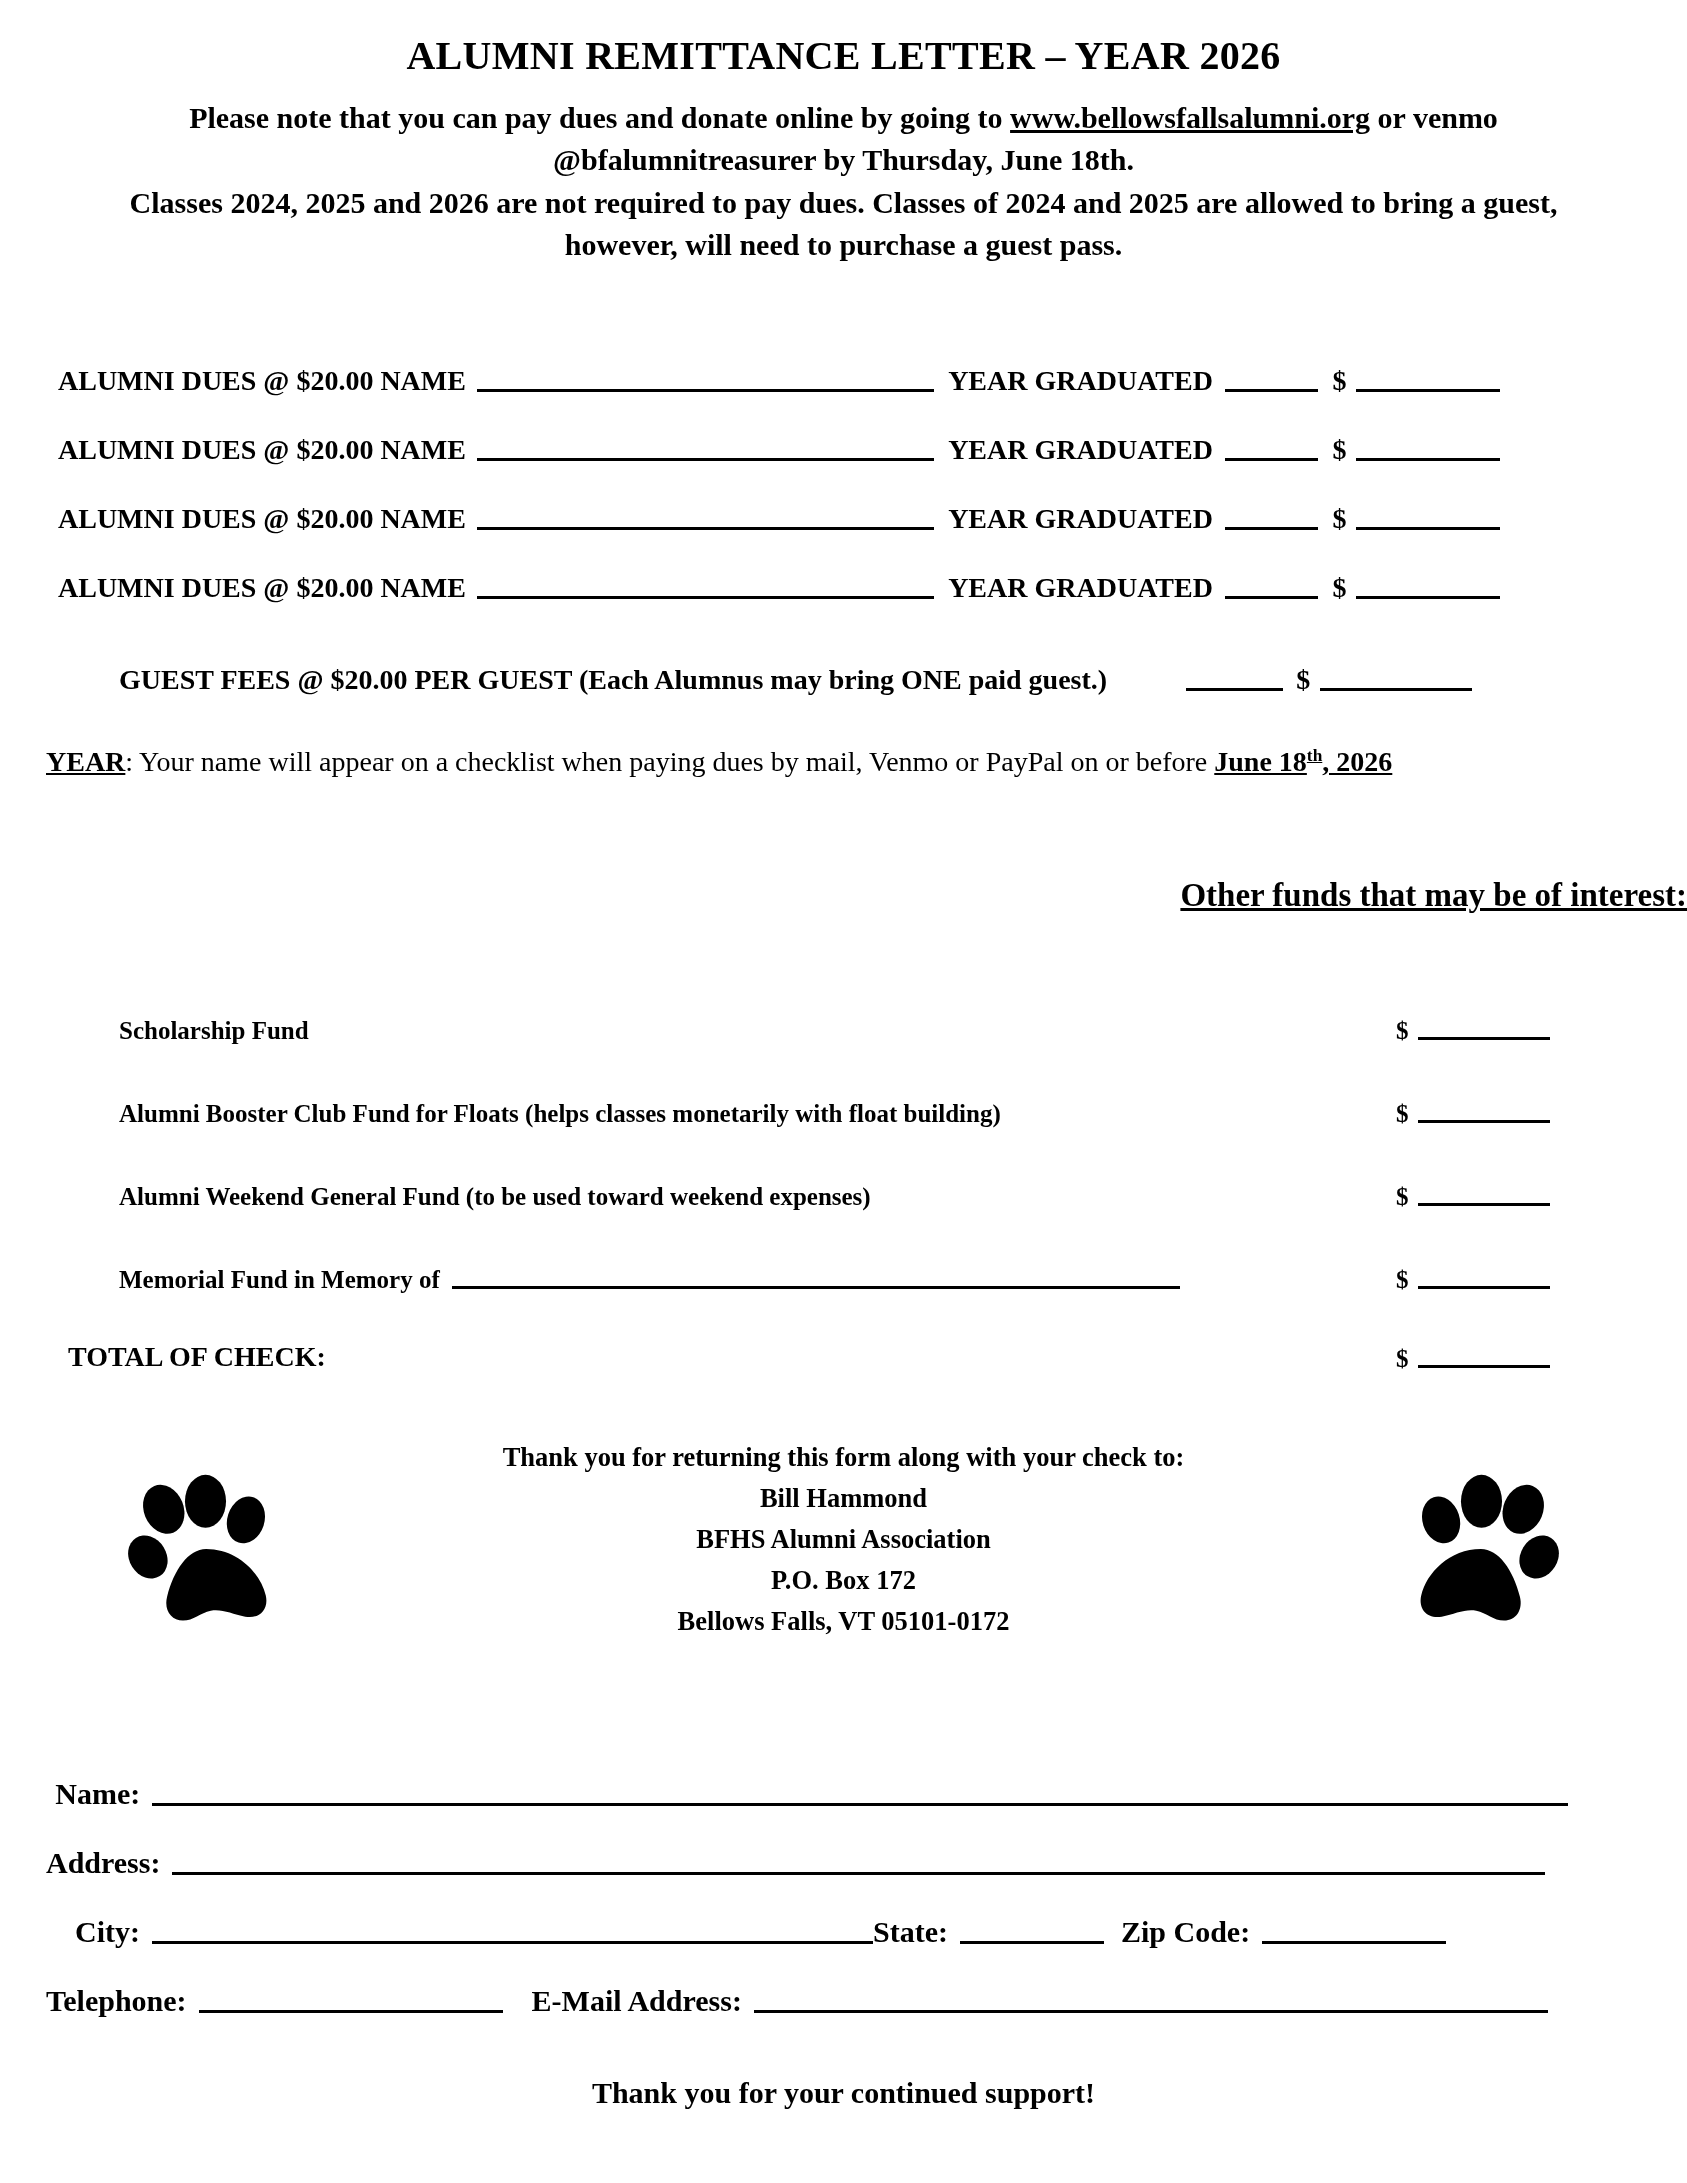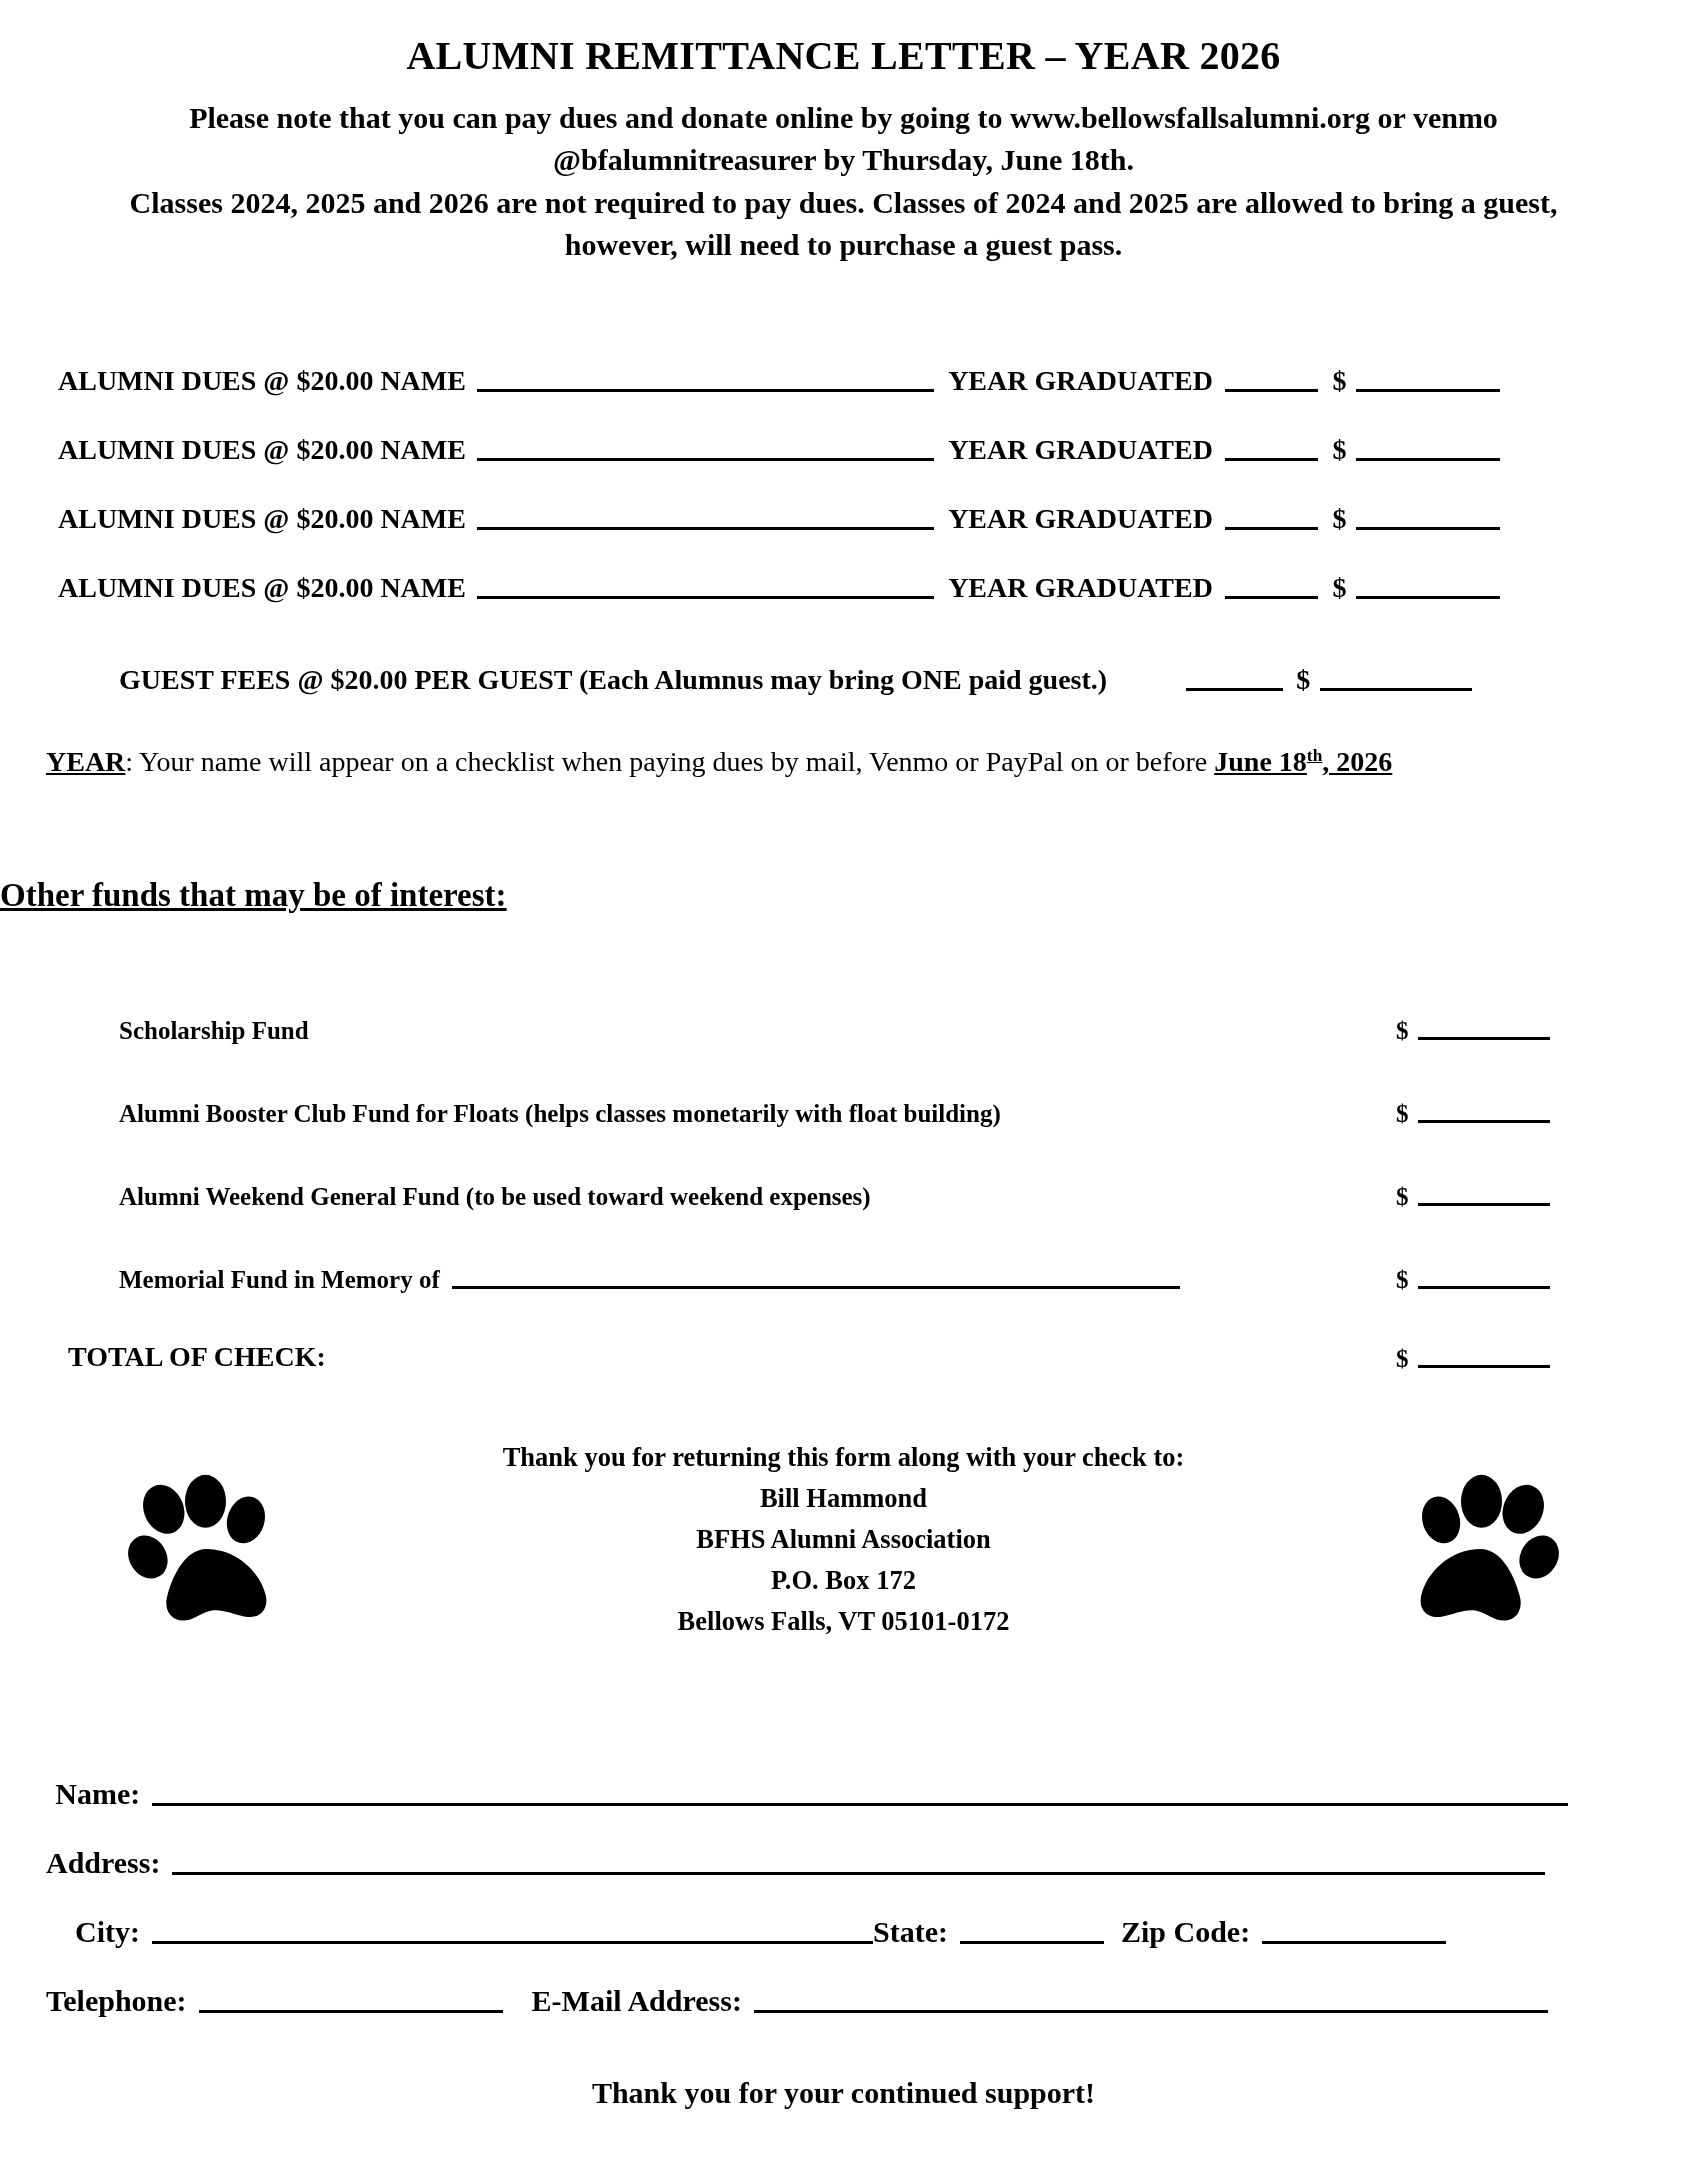--- a/index.html
+++ b/index.html
@@ -34,21 +34,21 @@
   }
   .intro {
     text-align: center;
     font-size: 30px;
     font-weight: bold;
     line-height: 1.42;
     margin: 0 auto;
     padding-top: 18.5px;
     width: 1522px;
   }
-  .intro .u { }
+  .intro .u { text-decoration: underline; }
 
   
   .dues-block {
     margin-top: 61px;
   }
   .dues-row {
     display: flex;
     align-items: flex-end;
     font-size: 28px;
     font-weight: bold;
@@ -86,21 +86,21 @@
     padding-left: 46px;
     margin-top: 50px;
     white-space: nowrap;
   }
   .note-row .u { text-decoration: underline; }
   .note-row sup { font-size: 0.62em; vertical-align: super; }
   .note-row .bold { font-weight: bold; }
 
   
   .funds-heading {
-    text-align: left;
+    text-align: right;
     font-size: 33px;
     font-weight: bold;
     text-decoration: underline;
     margin-top: 99px;
   }
   .funds-list { margin-top: 48px; }
   .fund-row {
     position: relative;
     display: flex;
     align-items: flex-end;

